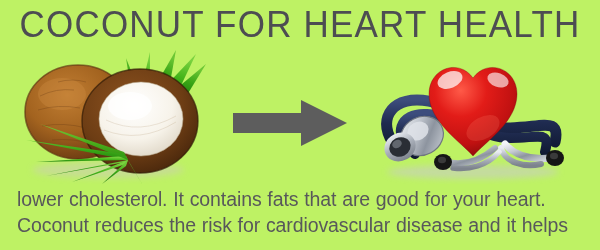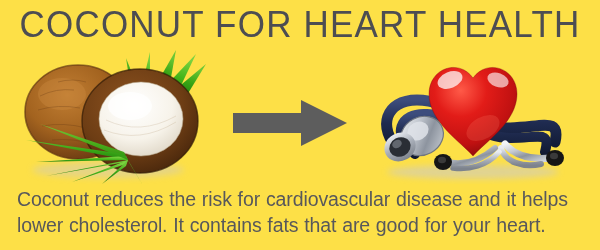--- a/index.html
+++ b/index.html
@@ -5,21 +5,21 @@
   html,body{margin:0;padding:0;}
   body{
     width:600px;height:250px;
     background:#ffffff;
     font-family:"Liberation Sans", sans-serif;
     overflow:hidden;
     position:relative;
   }
   #infographic{
     position:absolute;left:0;top:0;width:600px;height:250px;
-    background:#fde047;
+    background:#bef264;
   }
 
   
   #title{
     position:absolute;left:0;top:4px;width:600px;
     text-align:center;
     font-family:"Liberation Sans", sans-serif;
     font-size:35px;
     line-height:38px;
     letter-spacing:1.2px;
@@ -209,17 +209,17 @@
         <ellipse cx="200" cy="114" rx="9" ry="8" fill="#161616"></ellipse>
         <ellipse cx="199" cy="112" rx="4" ry="3.2" fill="#4a4a4a" opacity="0.7"></ellipse>
         <ellipse cx="88" cy="118" rx="9" ry="8" fill="#161616"></ellipse>
         <ellipse cx="87" cy="116" rx="4" ry="3.2" fill="#4a4a4a" opacity="0.7"></ellipse>
       </g>
     </svg>
 
   </div>
 
   <div id="caption">
+    <div>lower cholesterol. It contains fats that are good for your heart.</div>
     <div>Coconut reduces the risk for cardiovascular disease and it helps</div>
-    <div>lower cholesterol. It contains fats that are good for your heart.</div>
   </div>
 
 </div>
 
 </body></html>

